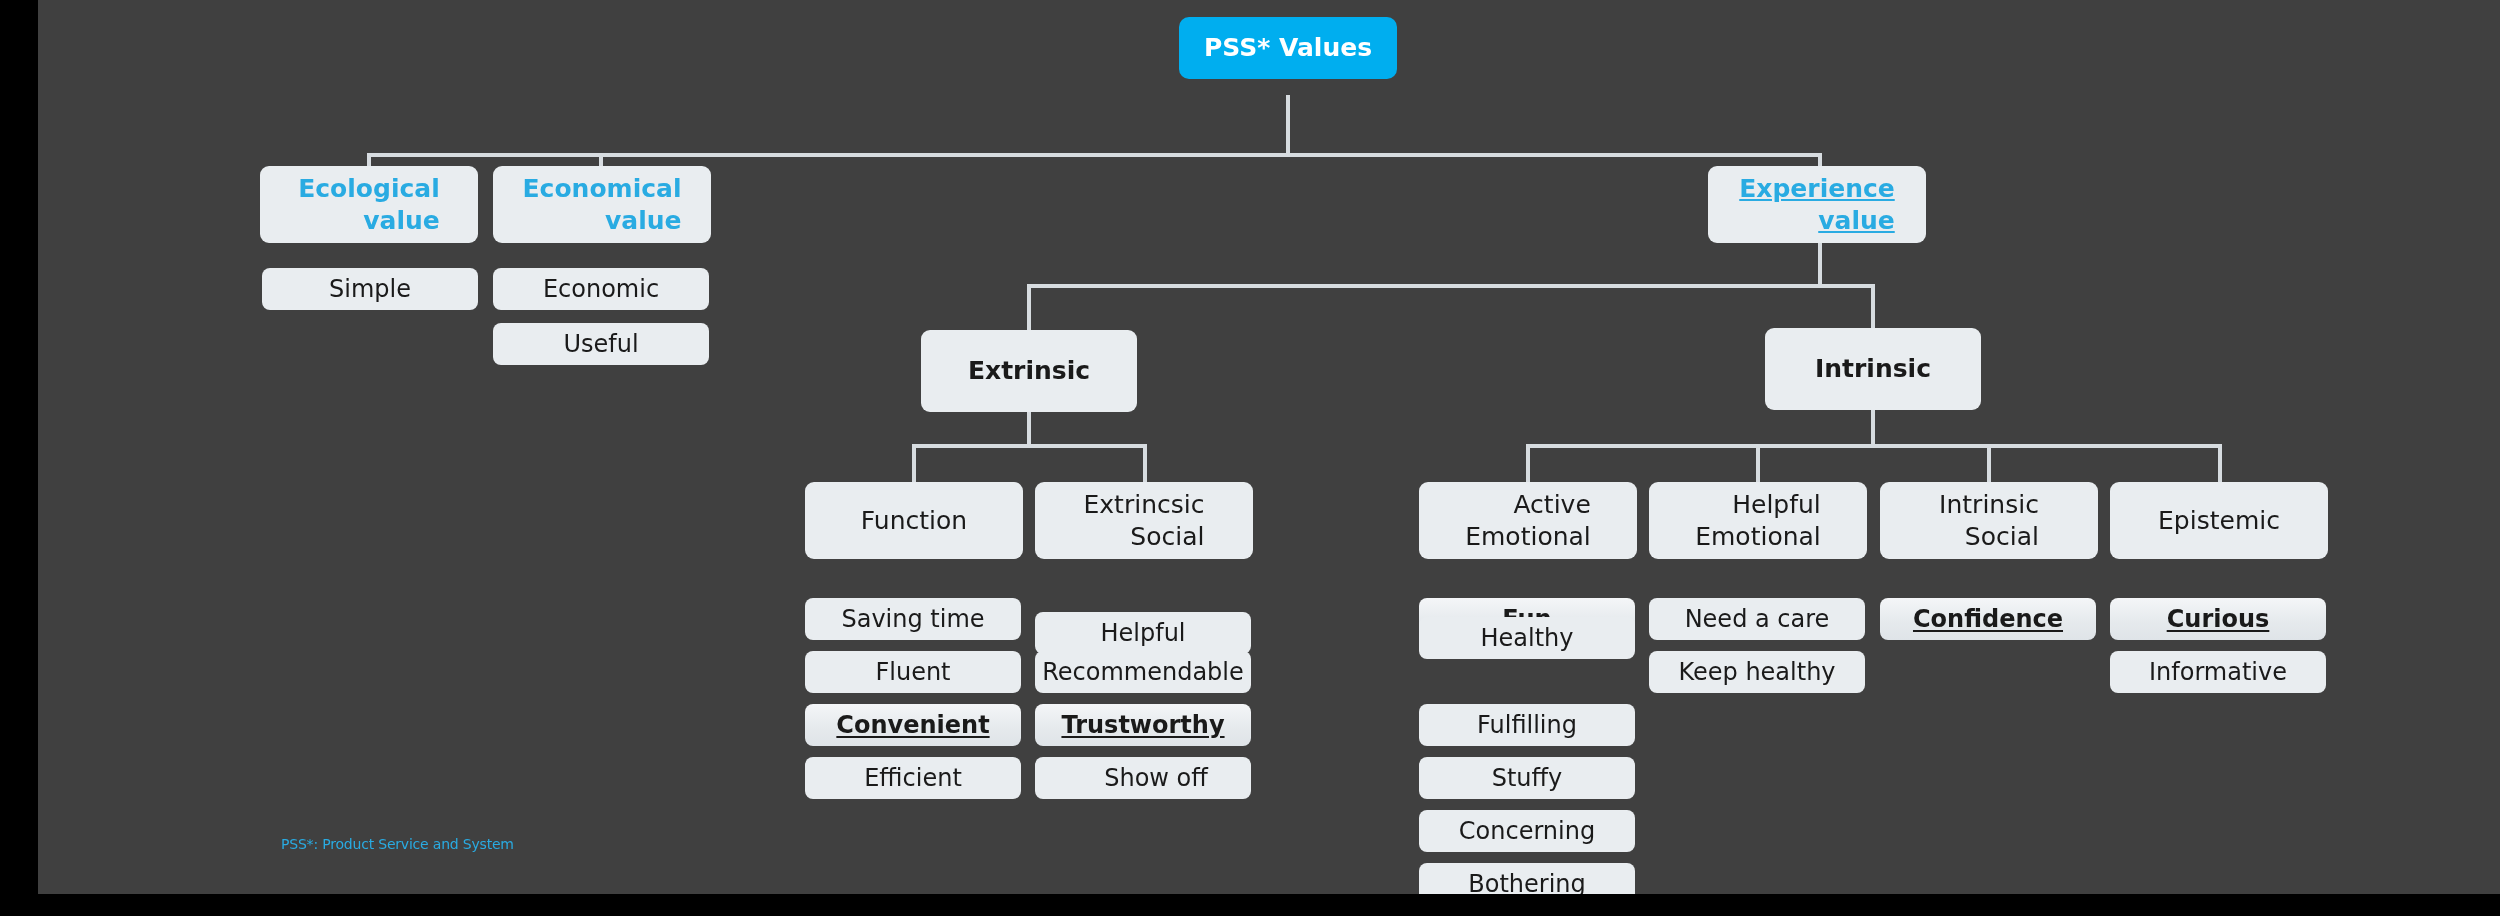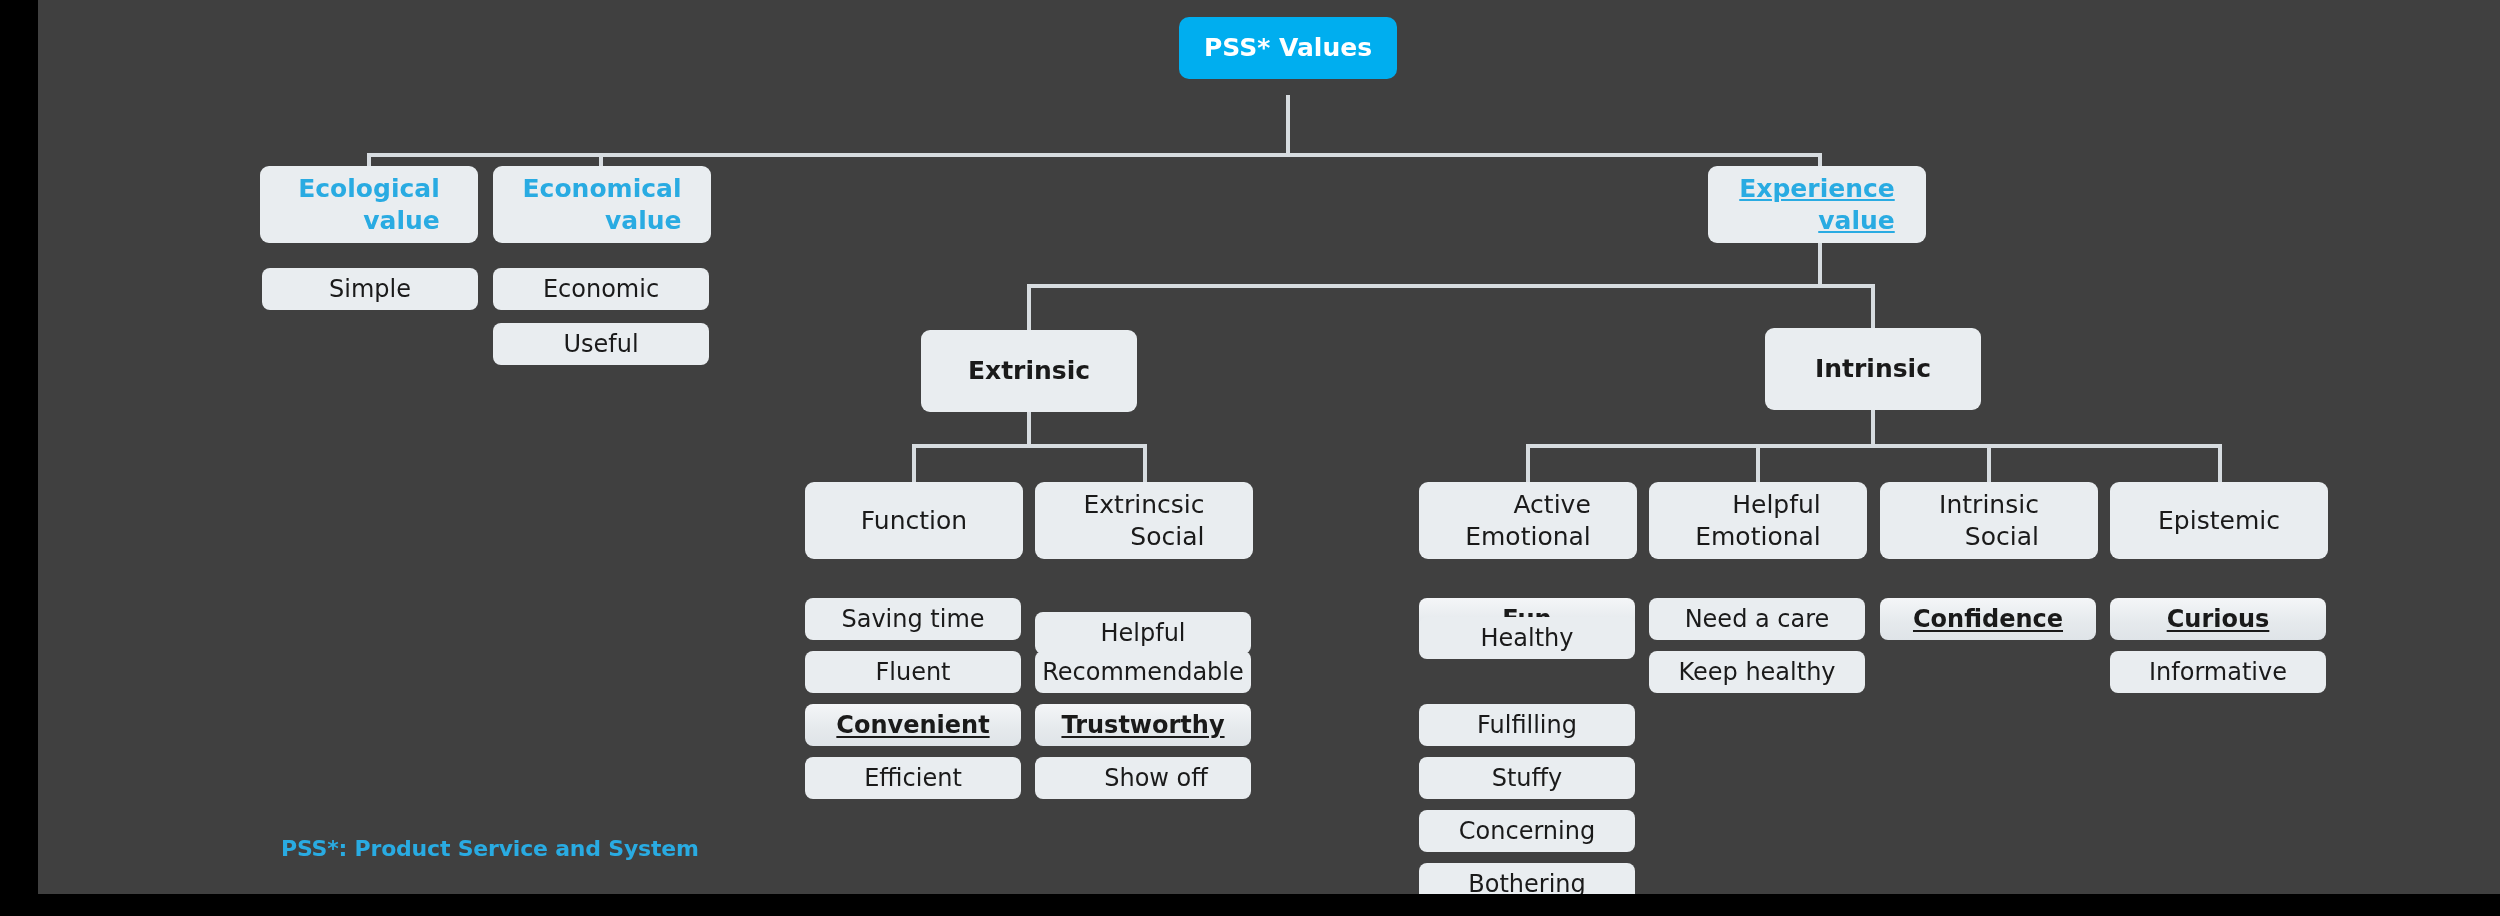--- a/index.html
+++ b/index.html
@@ -72,22 +72,22 @@
   }
   .node-leaf.hl {
     background: linear-gradient(180deg, #F4F6F8 0%, #E6EAED 55%, #DFE4E8 100%);
     font-weight: bold;
     text-decoration: underline;
     text-underline-offset: 3px;
   }
   .footnote {
     position: absolute;
     color: #29ABE2;
-    font-weight: bold;
-    font-size: 22px;
+    font-weight: normal;
+    font-size: 14px;
     white-space: nowrap;
     letter-spacing: -0.2px;
   }
   .nl { display: block; text-align: right; }
 </style>
 </head>
 <body>
 
 <div id="canvas">
 

